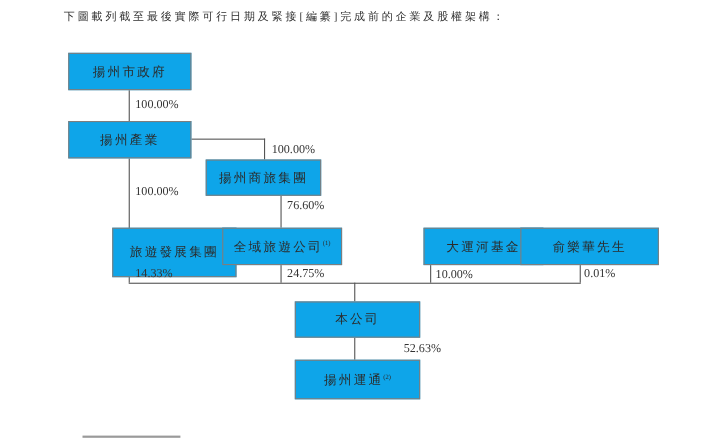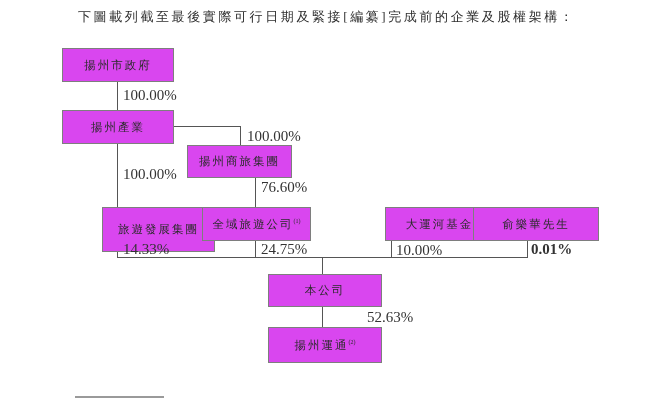--- a/index.html
+++ b/index.html
@@ -10,33 +10,33 @@
   }
   #page {
     position: relative;
     width: 650px;
     height: 405px;
     background: #ffffff;
     overflow: hidden;
   }
   .title {
     position: absolute;
-    left: 78px;
+    left: 58px;
     top: 8px;
     width: 560px;
-    font-size: 13px;
+    font-size: 10px;
     letter-spacing: 2.6px;
     color: #2e2e2e;
     white-space: nowrap;
   }
   .node {
     position: absolute;
     box-sizing: border-box;
     border: 1px solid #7e7e7e;
-    background: #d946ef;
+    background: #0ea5e9;
     display: flex;
     align-items: center;
     justify-content: center;
     color: #2b2b2b;
   }
   .node .node-label {
     font-size: 11.5px;
     letter-spacing: 2px;
     white-space: nowrap;
   }
@@ -47,21 +47,21 @@
     line-height: 0;
   }
   .vline, .hline {
     position: absolute;
     background: #555555;
   }
   .vline { width: 1px; }
   .hline { height: 1px; }
   .pct {
     position: absolute;
-    font-size: 15px;
+    font-size: 11px;
     color: #333333;
     white-space: nowrap;
     line-height: 10px;
   }
   .foot-rule {
     position: absolute;
     left: 75px;
     top: 396px;
     width: 89px;
     height: 2px;
@@ -116,18 +116,18 @@
     <span class="node-label"><span>揚州運通</span><sup>(2)</sup></span>
   </div>
 
   <div class="pct" style="left:123px; top:90px;">100.00%</div>
   <div class="pct" style="left:247px; top:131px;">100.00%</div>
   <div class="pct" style="left:123px; top:169px;">100.00%</div>
   <div class="pct" style="left:261px; top:182px;">76.60%</div>
   <div class="pct" style="left:123px; top:244px;">14.33%</div>
   <div class="pct" style="left:261px; top:244px;">24.75%</div>
   <div class="pct" style="left:396px; top:245px;">10.00%</div>
-  <div class="pct" style="left:531px; top:244px;font-weight:bold;">0.01%</div>
+  <div class="pct" style="left:531px; top:244px;">0.01%</div>
   <div class="pct" style="left:327px; top:312px;padding-left:40px;">52.63%</div>
 
   <div class="foot-rule"></div>
 
 </div>
 
 </body></html>

